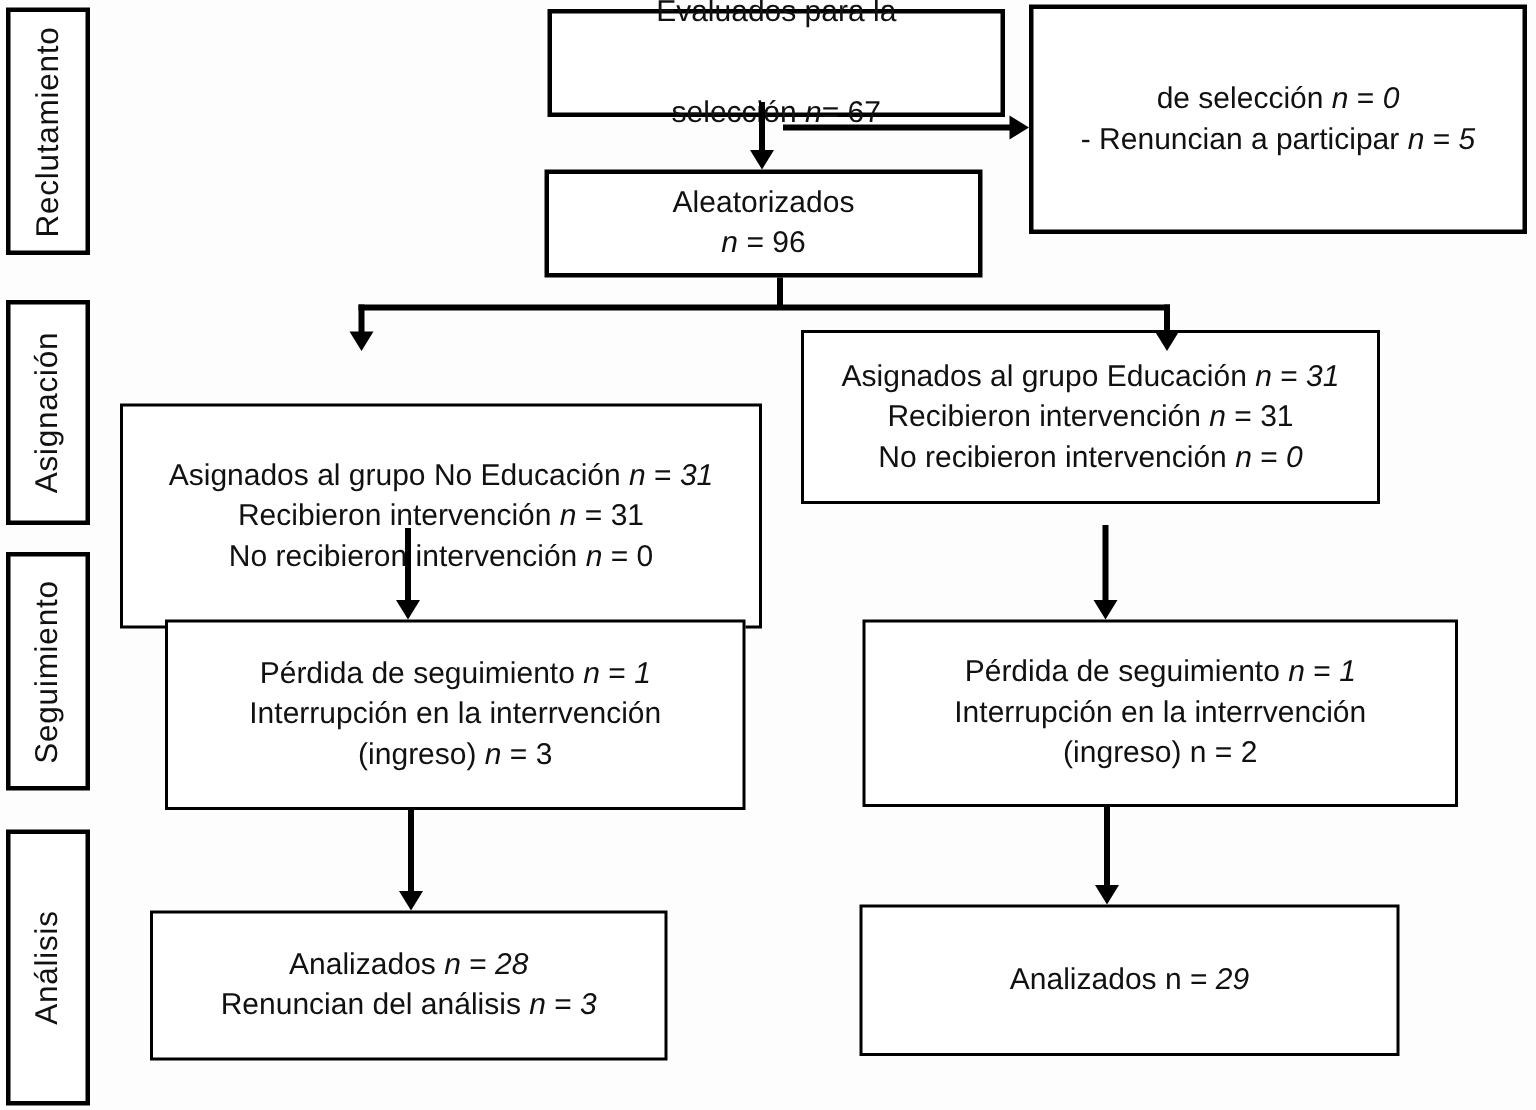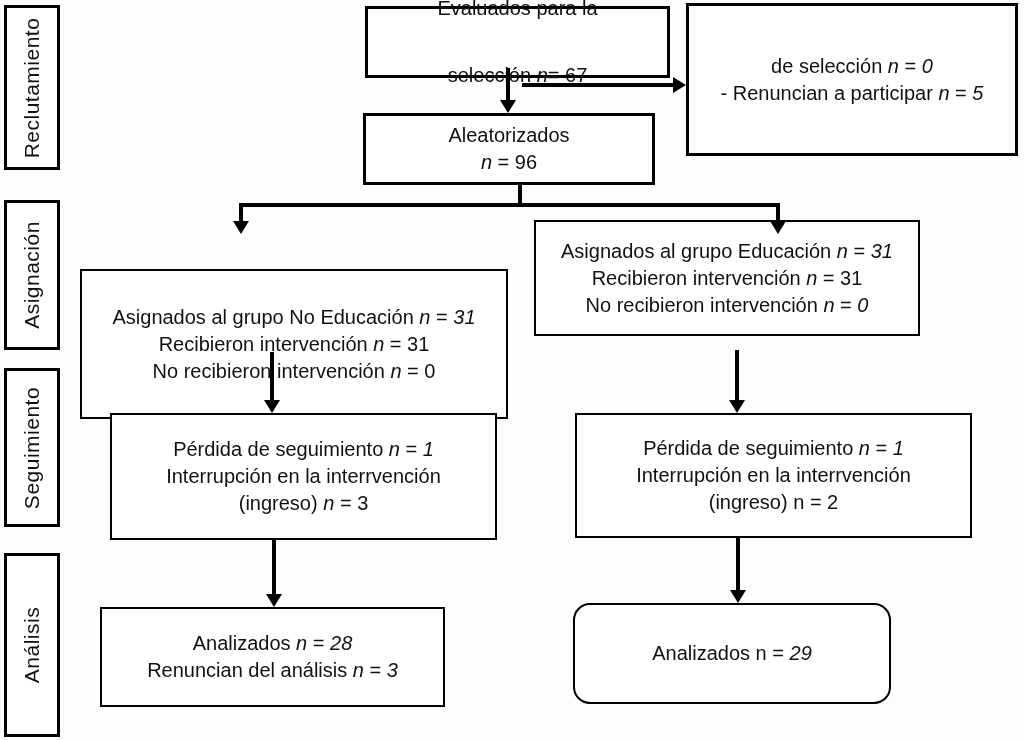--- a/index.html
+++ b/index.html
@@ -115,21 +115,21 @@
     <div class="line"><span>Pérdida de seguimiento </span><span class="it">n</span><span> = </span><span class="it">1</span></div>
     <div class="line"><span>Interrupción en la interrvención</span></div>
     <div class="line"><span>(ingreso) n = 2</span></div>
   </div>
 
   <div class="fbox" style="left:100px;top:607px;width:345px;height:100px;align-items:flex-end;">
     <div class="line"><span>Analizados </span><span class="it">n</span><span> = </span><span class="it">28</span></div>
     <div class="line"><span>Renuncian del análisis </span><span class="it">n</span><span> = </span><span class="it">3</span></div>
   </div>
 
-  <div class="fbox" style="left:573px;top:603px;width:318px;height:101px;border-radius:17px;">
+  <div class="fbox" style="left:573px;top:603px;width:360px;height:101px;">
     <div class="line"><span>Analizados n = </span><span class="it">29</span></div>
   </div>
 
   <div class="vline" style="left:506px;top:68px;height:33px;"></div>
   <div class="ah-down" style="left:500px;top:100px;"></div>
 
   <div class="hline" style="left:522px;top:83px;width:152px;"></div>
   <div class="ah-right" style="left:673px;top:77px;"></div>
 
   <div class="vline" style="left:518px;top:185px;height:20px;"></div>

